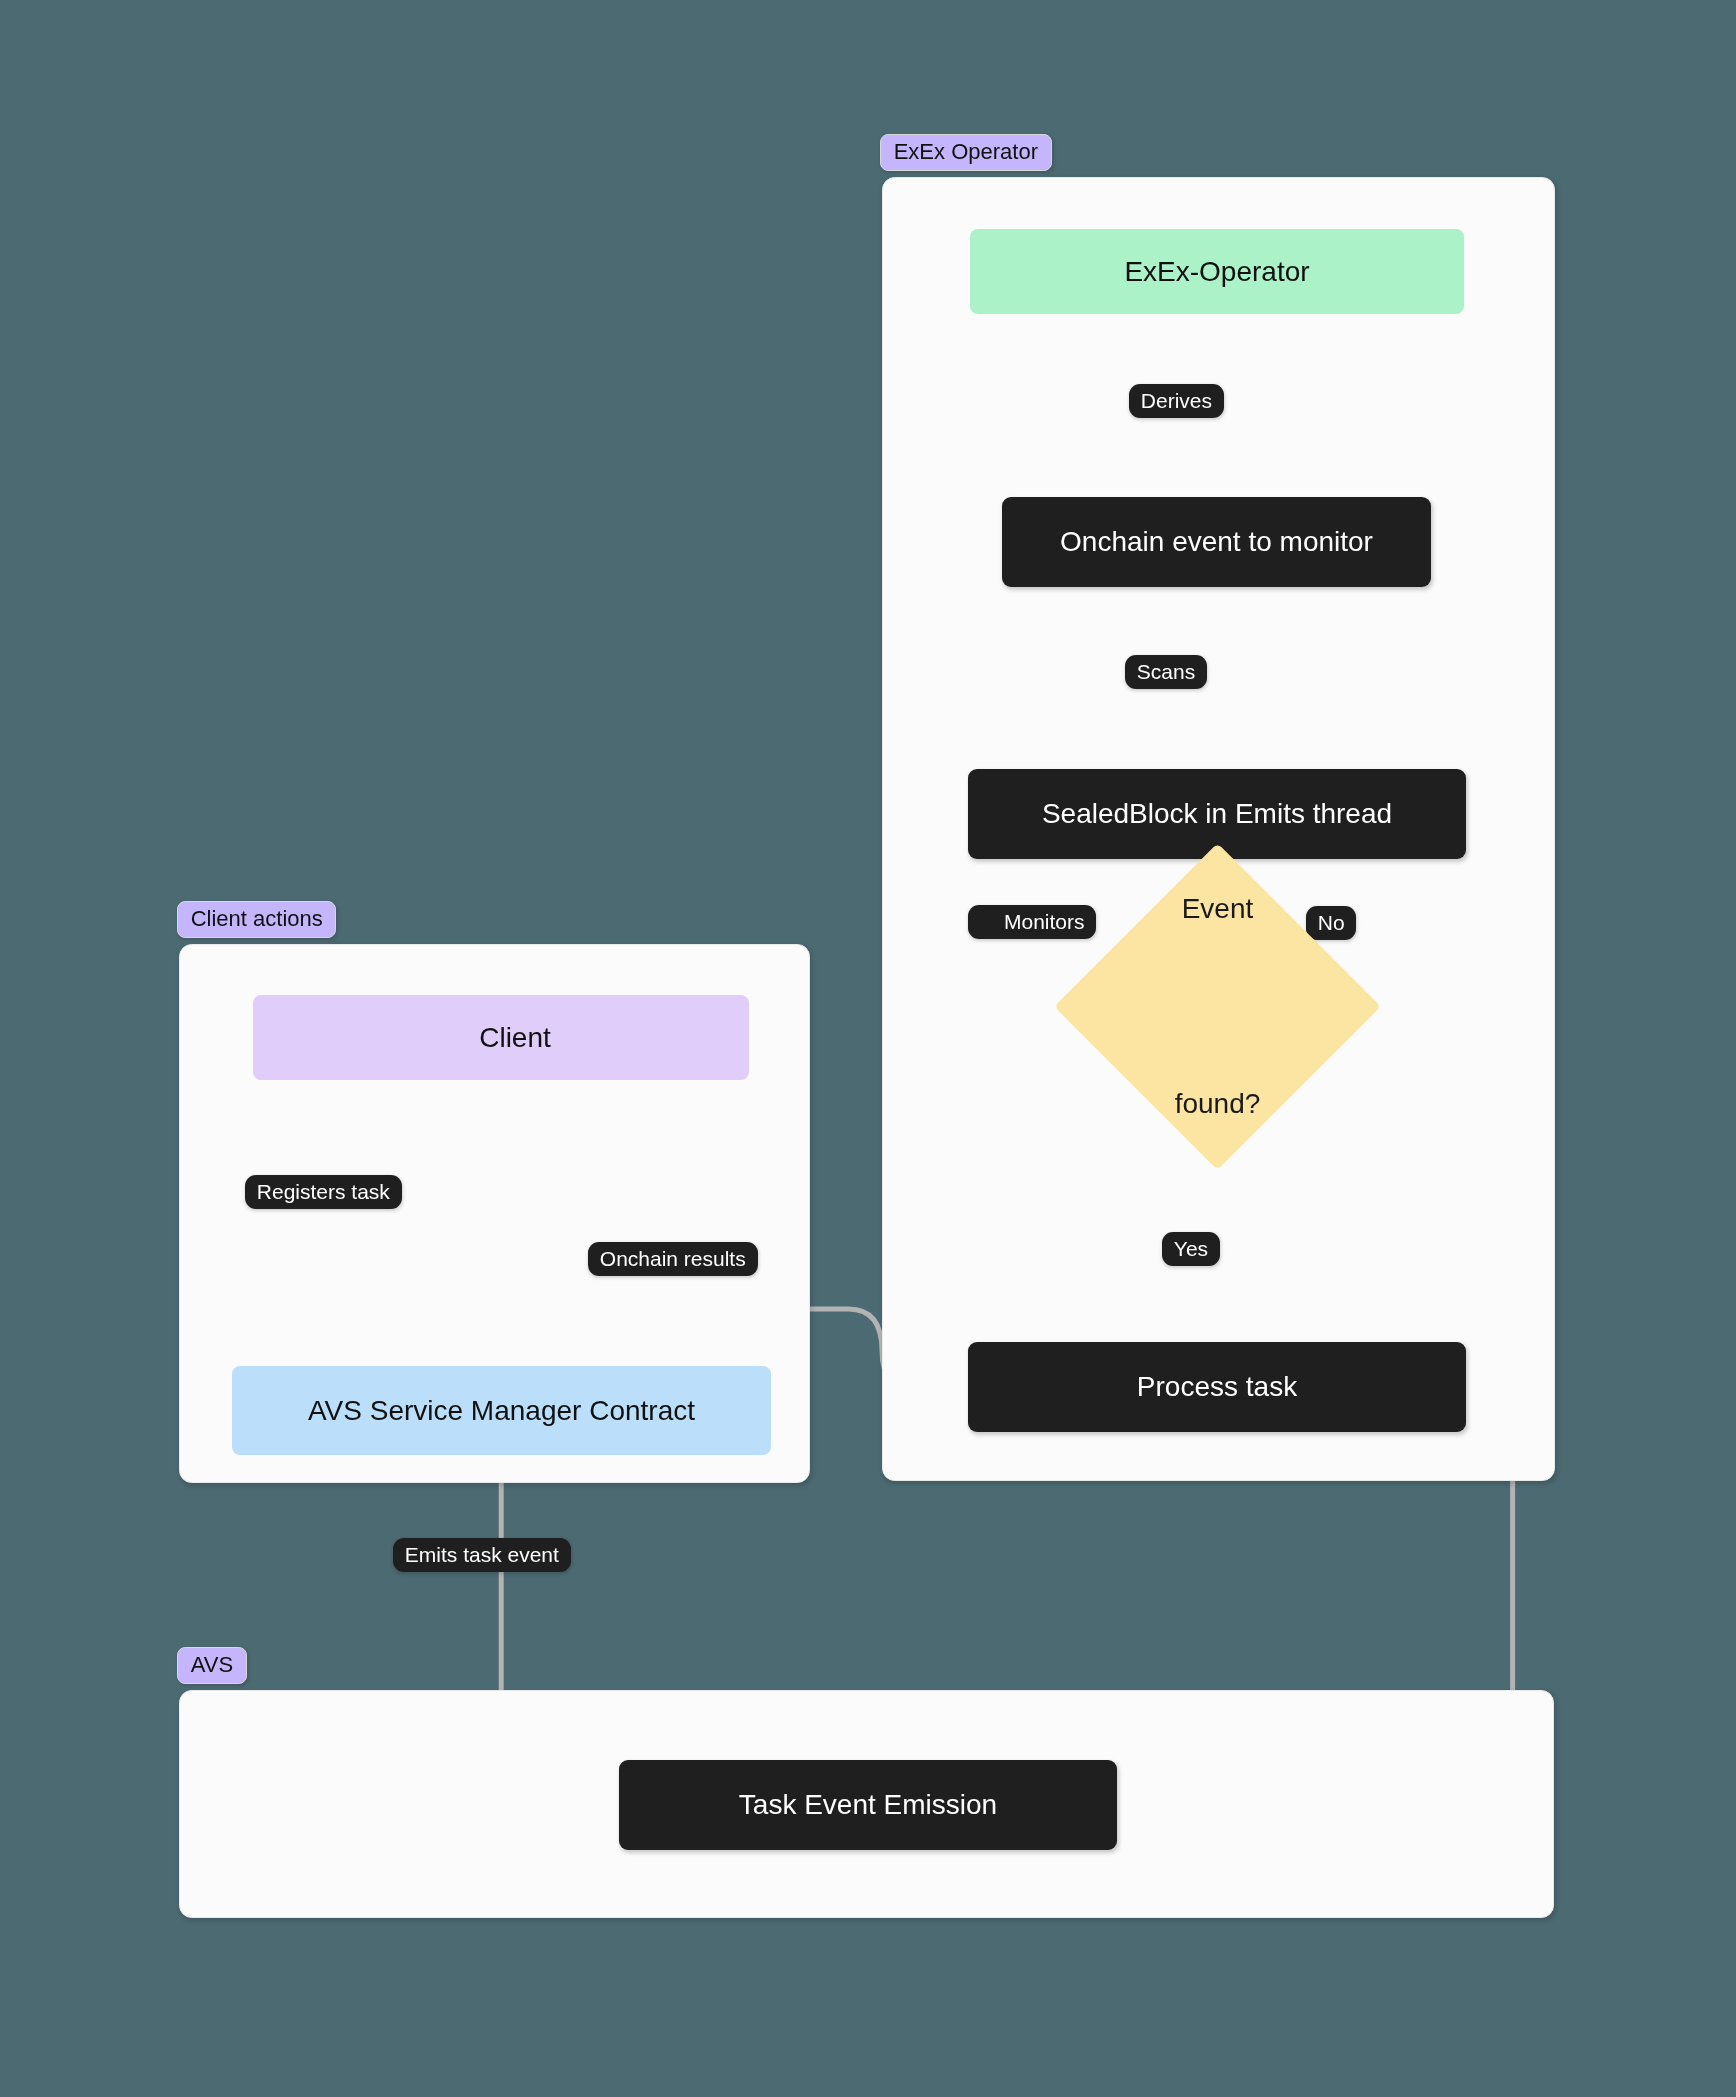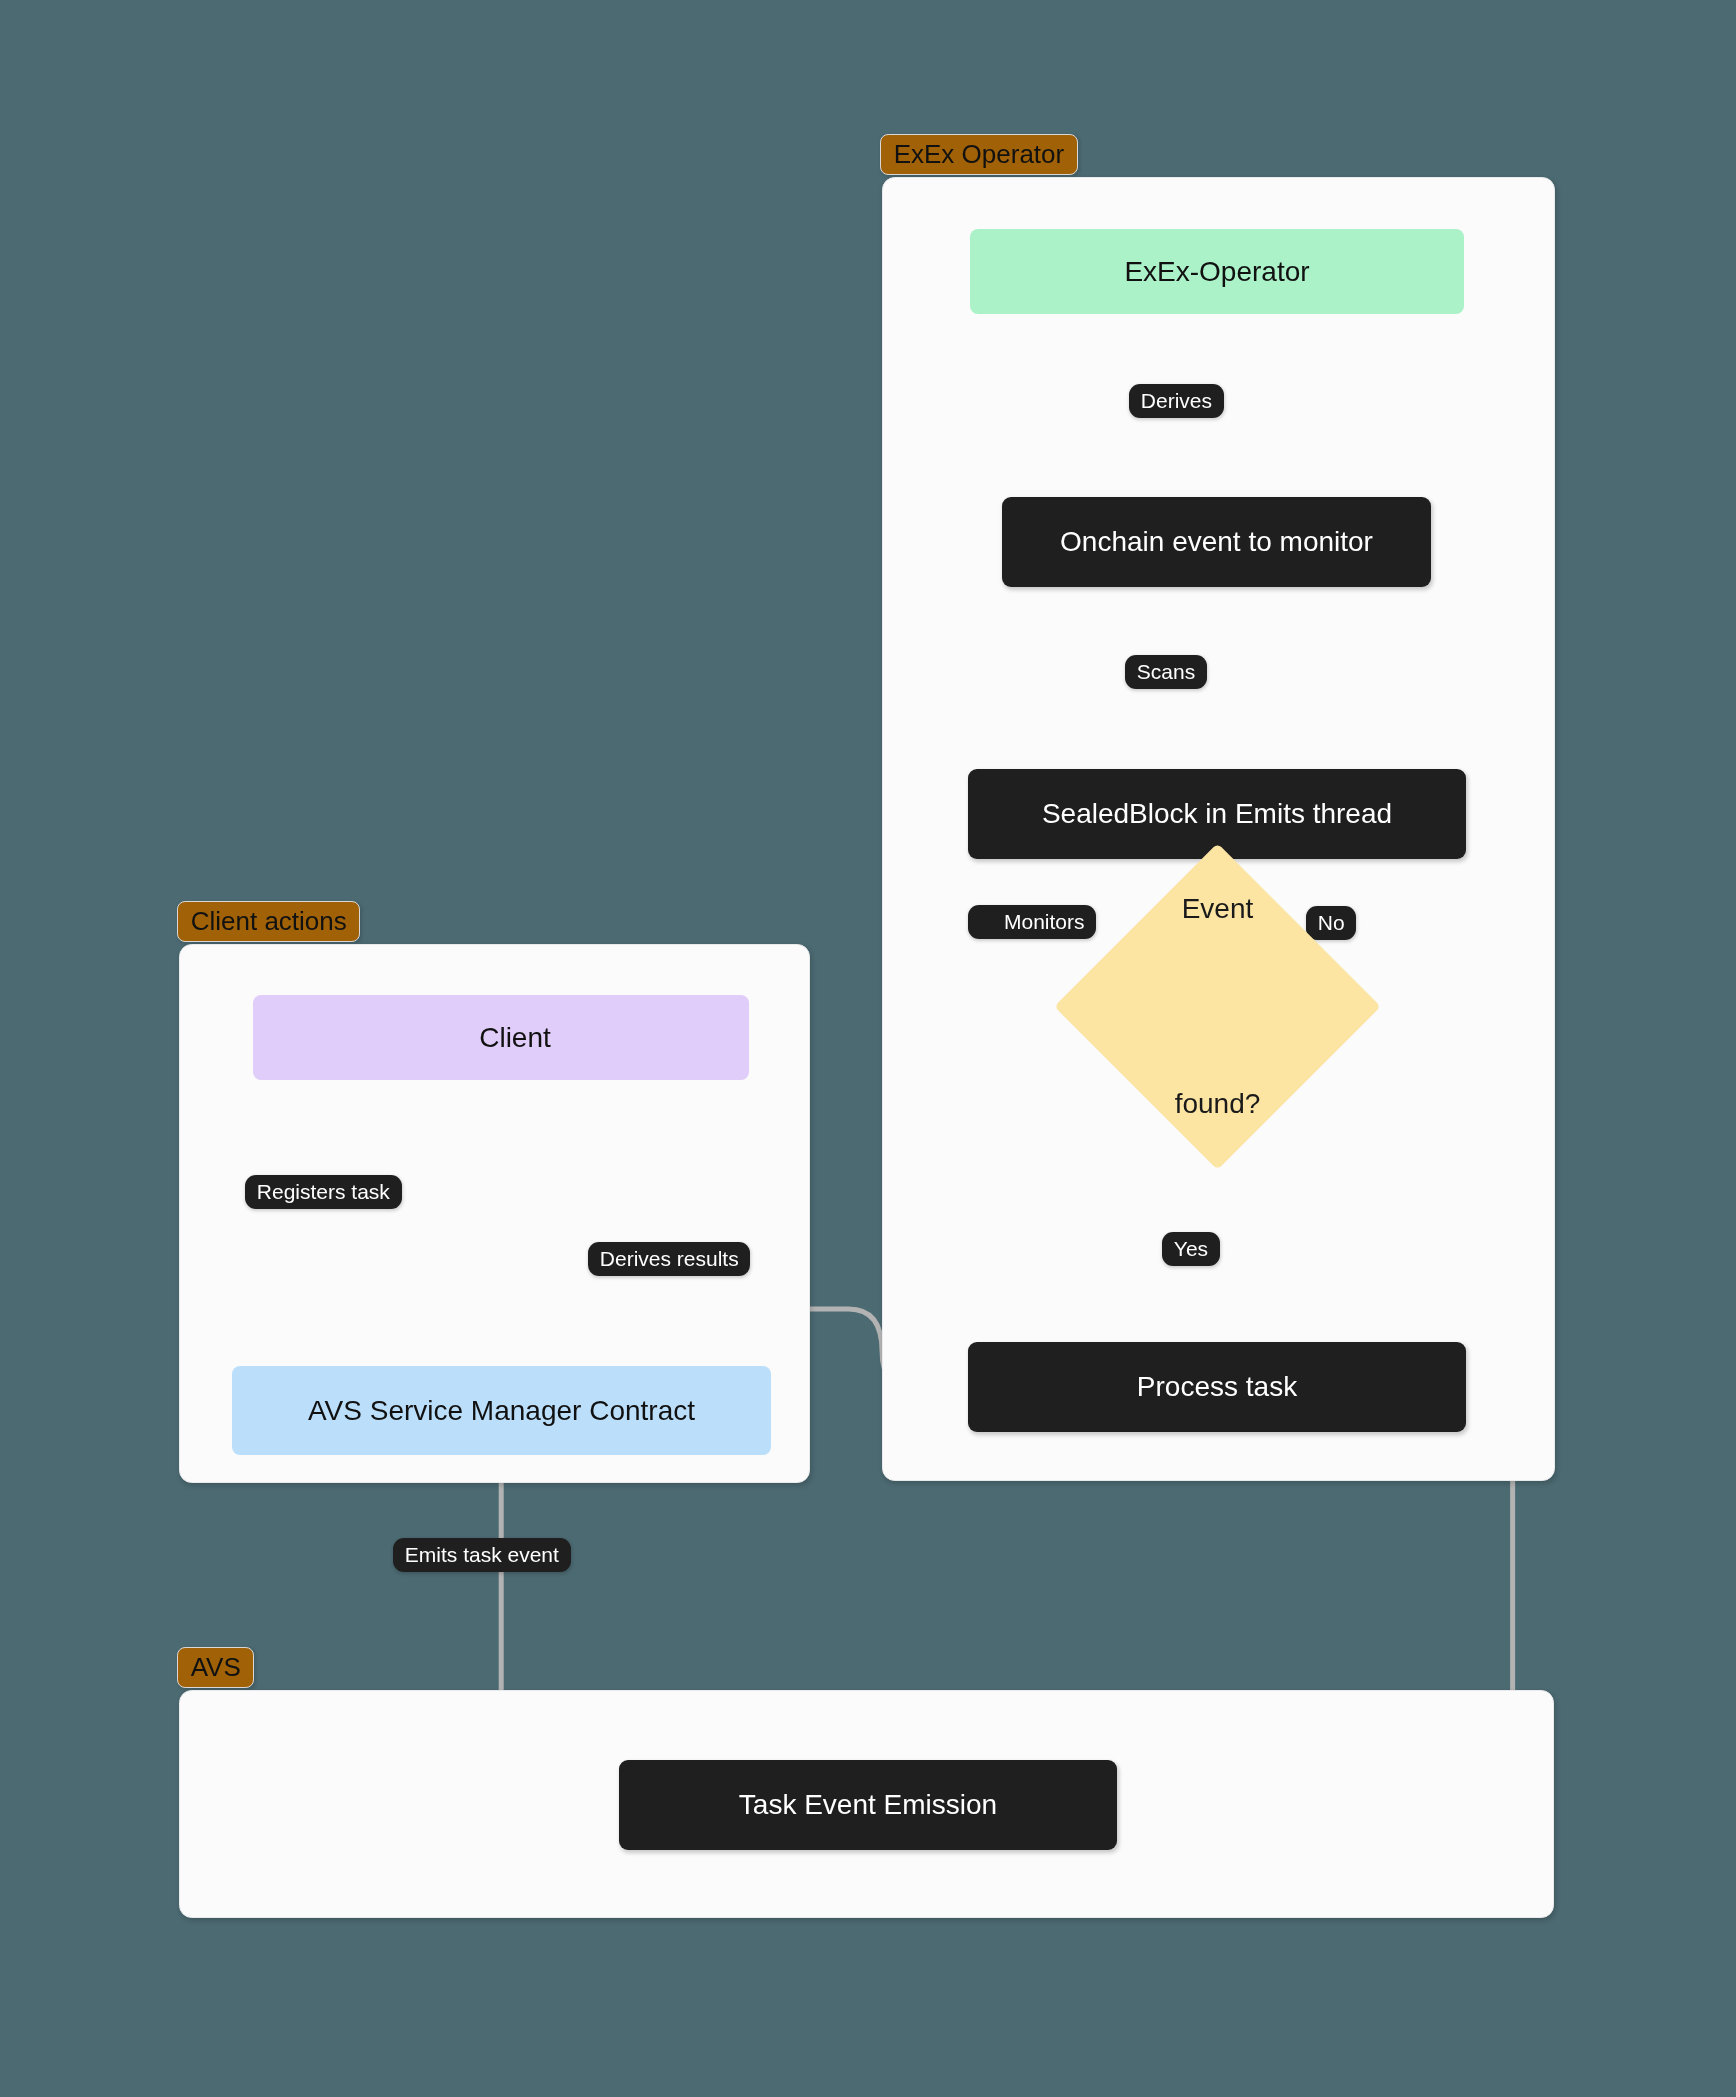--- a/index.html
+++ b/index.html
@@ -15,25 +15,25 @@
   
   .subgraph {
     position: absolute;
     background: #fbfbfb;
     border: 0.9px solid #e9eaec;
     border-radius: 12.7px;
     box-shadow: 1.8px 2.7px 5.4px rgba(0,0,0,0.16);
   }
   .subgraph-label {
     position: absolute;
-    background: #a16207;
+    background: #c4b5fd;
     border: 0.9px solid #d9d9d9;
     border-radius: 8.1px;
     padding: 6.3px 12.7px 7.2px 12.7px;
-    font-size: 26px;
+    font-size: 22px;
     line-height: 1;
     color: #111;
     white-space: nowrap;
     box-shadow: 1.8px 1.8px 3.6px rgba(0,0,0,0.14);
   }
 
   
   .node {
     position: absolute;
     display: flex;
@@ -162,21 +162,21 @@
   </div>
 
   <div class="edge-label" style="left:1162px; top:1232px;">Yes</div>
 
   <div class="node dark" style="left:968px; top:1342px; width:498px; height:90px;">Process task</div>
 
   <div class="node purple" style="left:253px; top:995px; width:496px; height:85px;padding-left:28px;">Client</div>
 
   <div class="edge-label" style="left:245px; top:1175px;">Registers task</div>
 
-  <div class="edge-label" style="left:588px; top:1242px;">Derives results</div>
+  <div class="edge-label" style="left:588px; top:1242px;">Onchain results</div>
 
   <div class="node blue" style="left:232px; top:1342px; width:539px; height:89px;">AVS Service Manager Contract</div>
 
   <div class="edge-label" style="left:393px; top:1538px;">Emits task event</div>
 
   <div class="node dark" style="left:619px; top:1760px; width:498px; height:90px;">Task Event Emission</div>
 
 </div>
 
 

